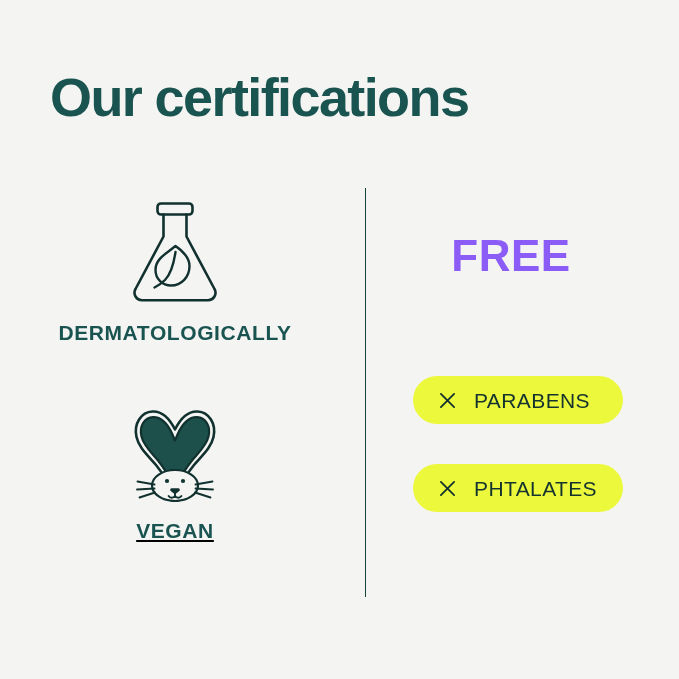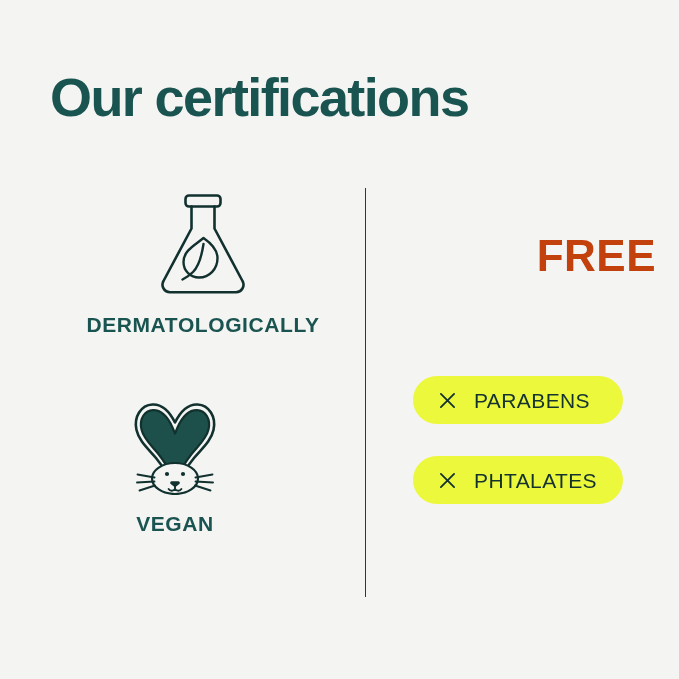--- a/index.html
+++ b/index.html
@@ -55,22 +55,22 @@
     width: 350px;
     height: 400px;
   }
 
   .cert-block {
     position: absolute;
     left: 0;
     width: 350px;
     text-align: center;
   }
-  .cert-derm  { top: 12px; padding-left: 28px; }
-  .cert-vegan { top: 213px; }
+  .cert-derm  { top: 20px; }
+  .cert-vegan { top: 220px; text-decoration: underline; }
 
   .cert-icon {
     display: block;
     margin: 0 auto;
   }
 
   .cert-label {
     margin-top: 12px;
     font-size: 21px;
     line-height: 25px;
@@ -92,36 +92,36 @@
     top: 180px;
     width: 313px;
     height: 420px;
   }
 
   .free-of {
     position: absolute;
     left: 0;
     top: 50px;
     width: 290px;
-    text-align: right;
+    text-align: center;
     font-size: 44px;
     line-height: 52px;
     font-weight: 700;
     letter-spacing: 0.5px;
-    color: #c2410c;
+    color: #8b5cf6;
   }
   .free-of .line2 { display: block; }
 
   .pill-list {
     position: absolute;
     left: 47px;
     top: 196px;
     display: flex;
     flex-direction: column;
-    gap: 32px;
+    gap: 40px;
   }
 
   .pill {
     display: inline-flex;
     align-items: center;
     gap: 18px;
     height: 48px;
     padding: 0 26px;
     border-radius: 26px;
     background: #ecf83c;

